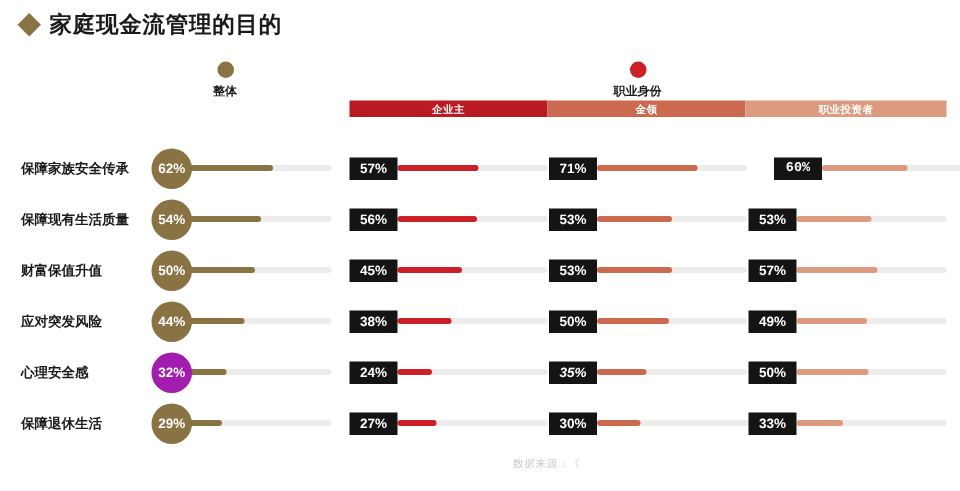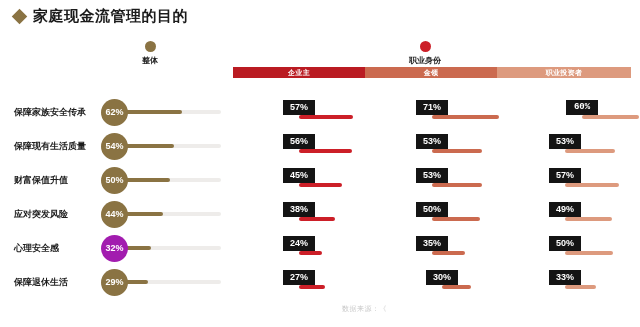--- a/index.html
+++ b/index.html
@@ -153,21 +153,20 @@
     font-weight: bold;
     color: #ffffff;
   }
 
   
   .cell {
     position: absolute;
     height: 24px;
     display: flex;
     align-items: center;
-    flex-direction: column;
   }
   .cell-badge {
     background: #141414;
     color: #ffffff;
     font-size: 9px;
     font-weight: bold;
     padding: 3px 4px;
     min-width: 24px;
     text-align: center;
     z-index: 2;
@@ -380,21 +379,21 @@
           <span>32%</span>
         </div>
       </div>
       <div class="cell" style="left: 233px; width: 132px;">
         <div class="cell-badge">24%</div>
         <div class="cell-bars">
           <div class="cell-track"></div>
           <div class="cell-fill" style="background: rgb(204, 31, 40); width: 22.8px;"></div>
         </div>
       </div>
-      <div class="cell" style="left: 366px; width: 132px;">
+      <div class="cell" style="left: 366px; width: 132px; font-style: italic;">
         <div class="cell-badge">35%</div>
         <div class="cell-bars">
           <div class="cell-track"></div>
           <div class="cell-fill" style="background: rgb(203, 106, 79); width: 33.25px;"></div>
         </div>
       </div>
       <div class="cell" style="left: 499px; width: 132px;">
         <div class="cell-badge">50%</div>
         <div class="cell-bars">
           <div class="cell-track"></div>

